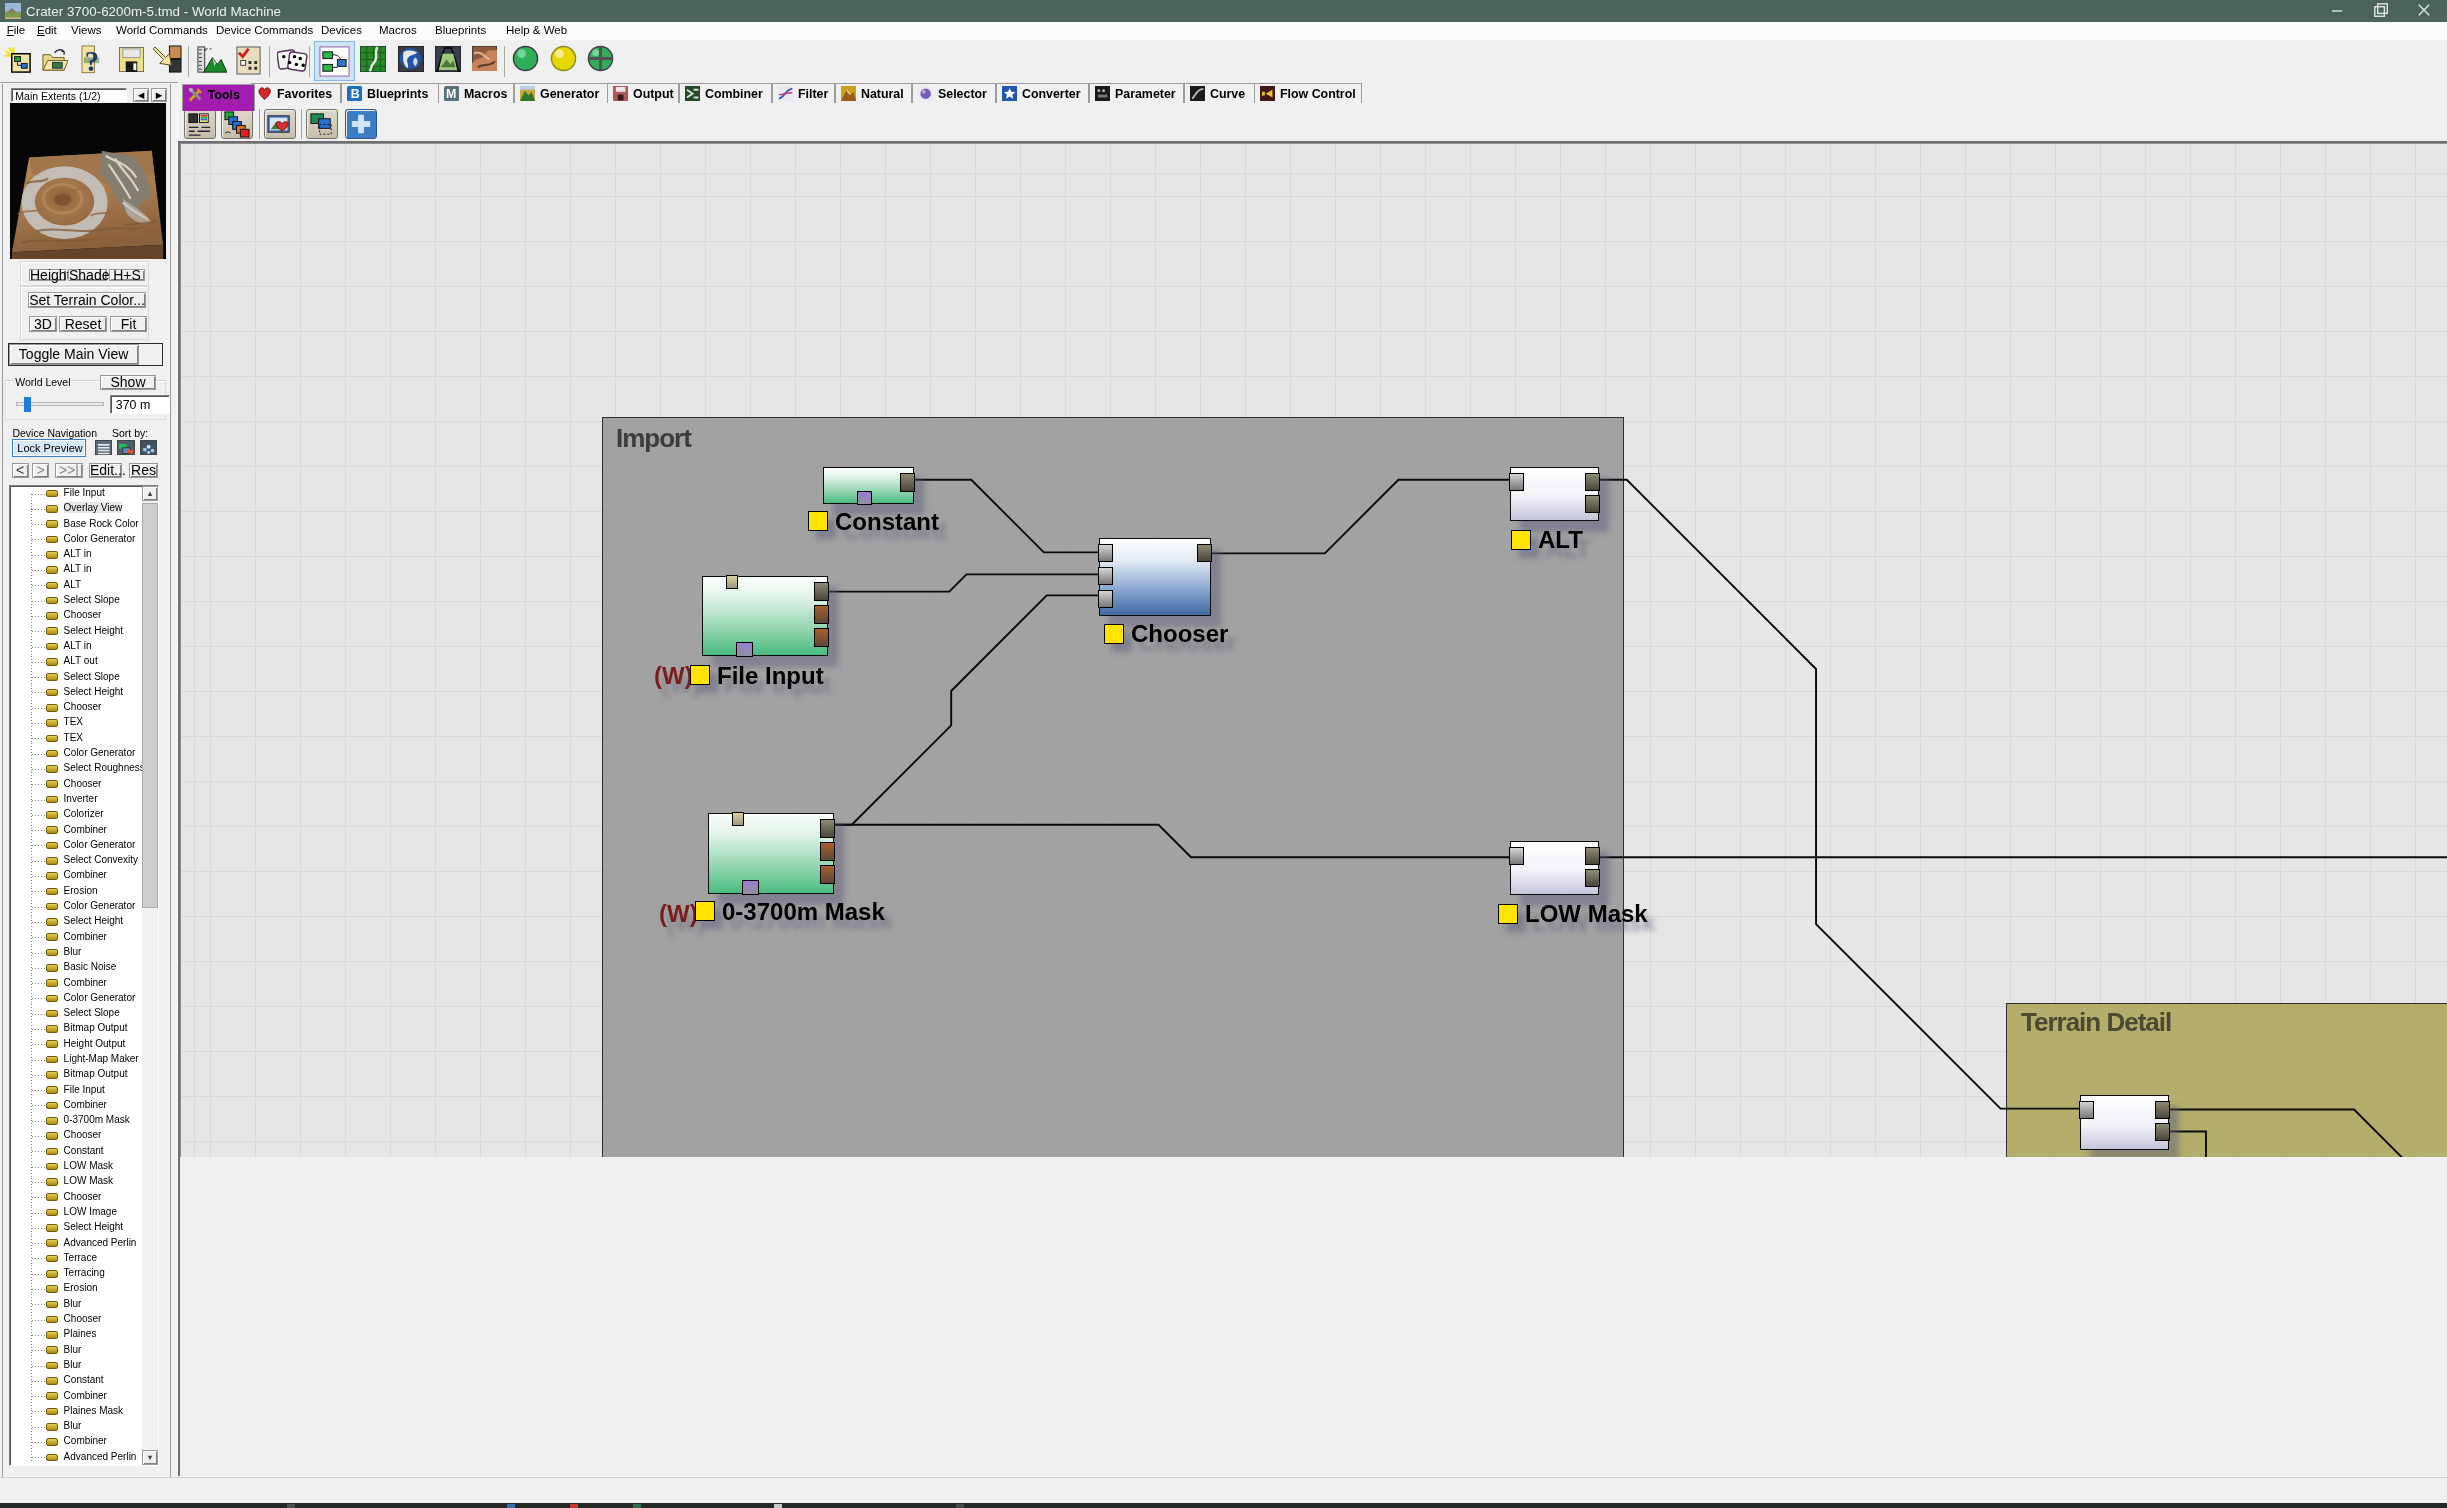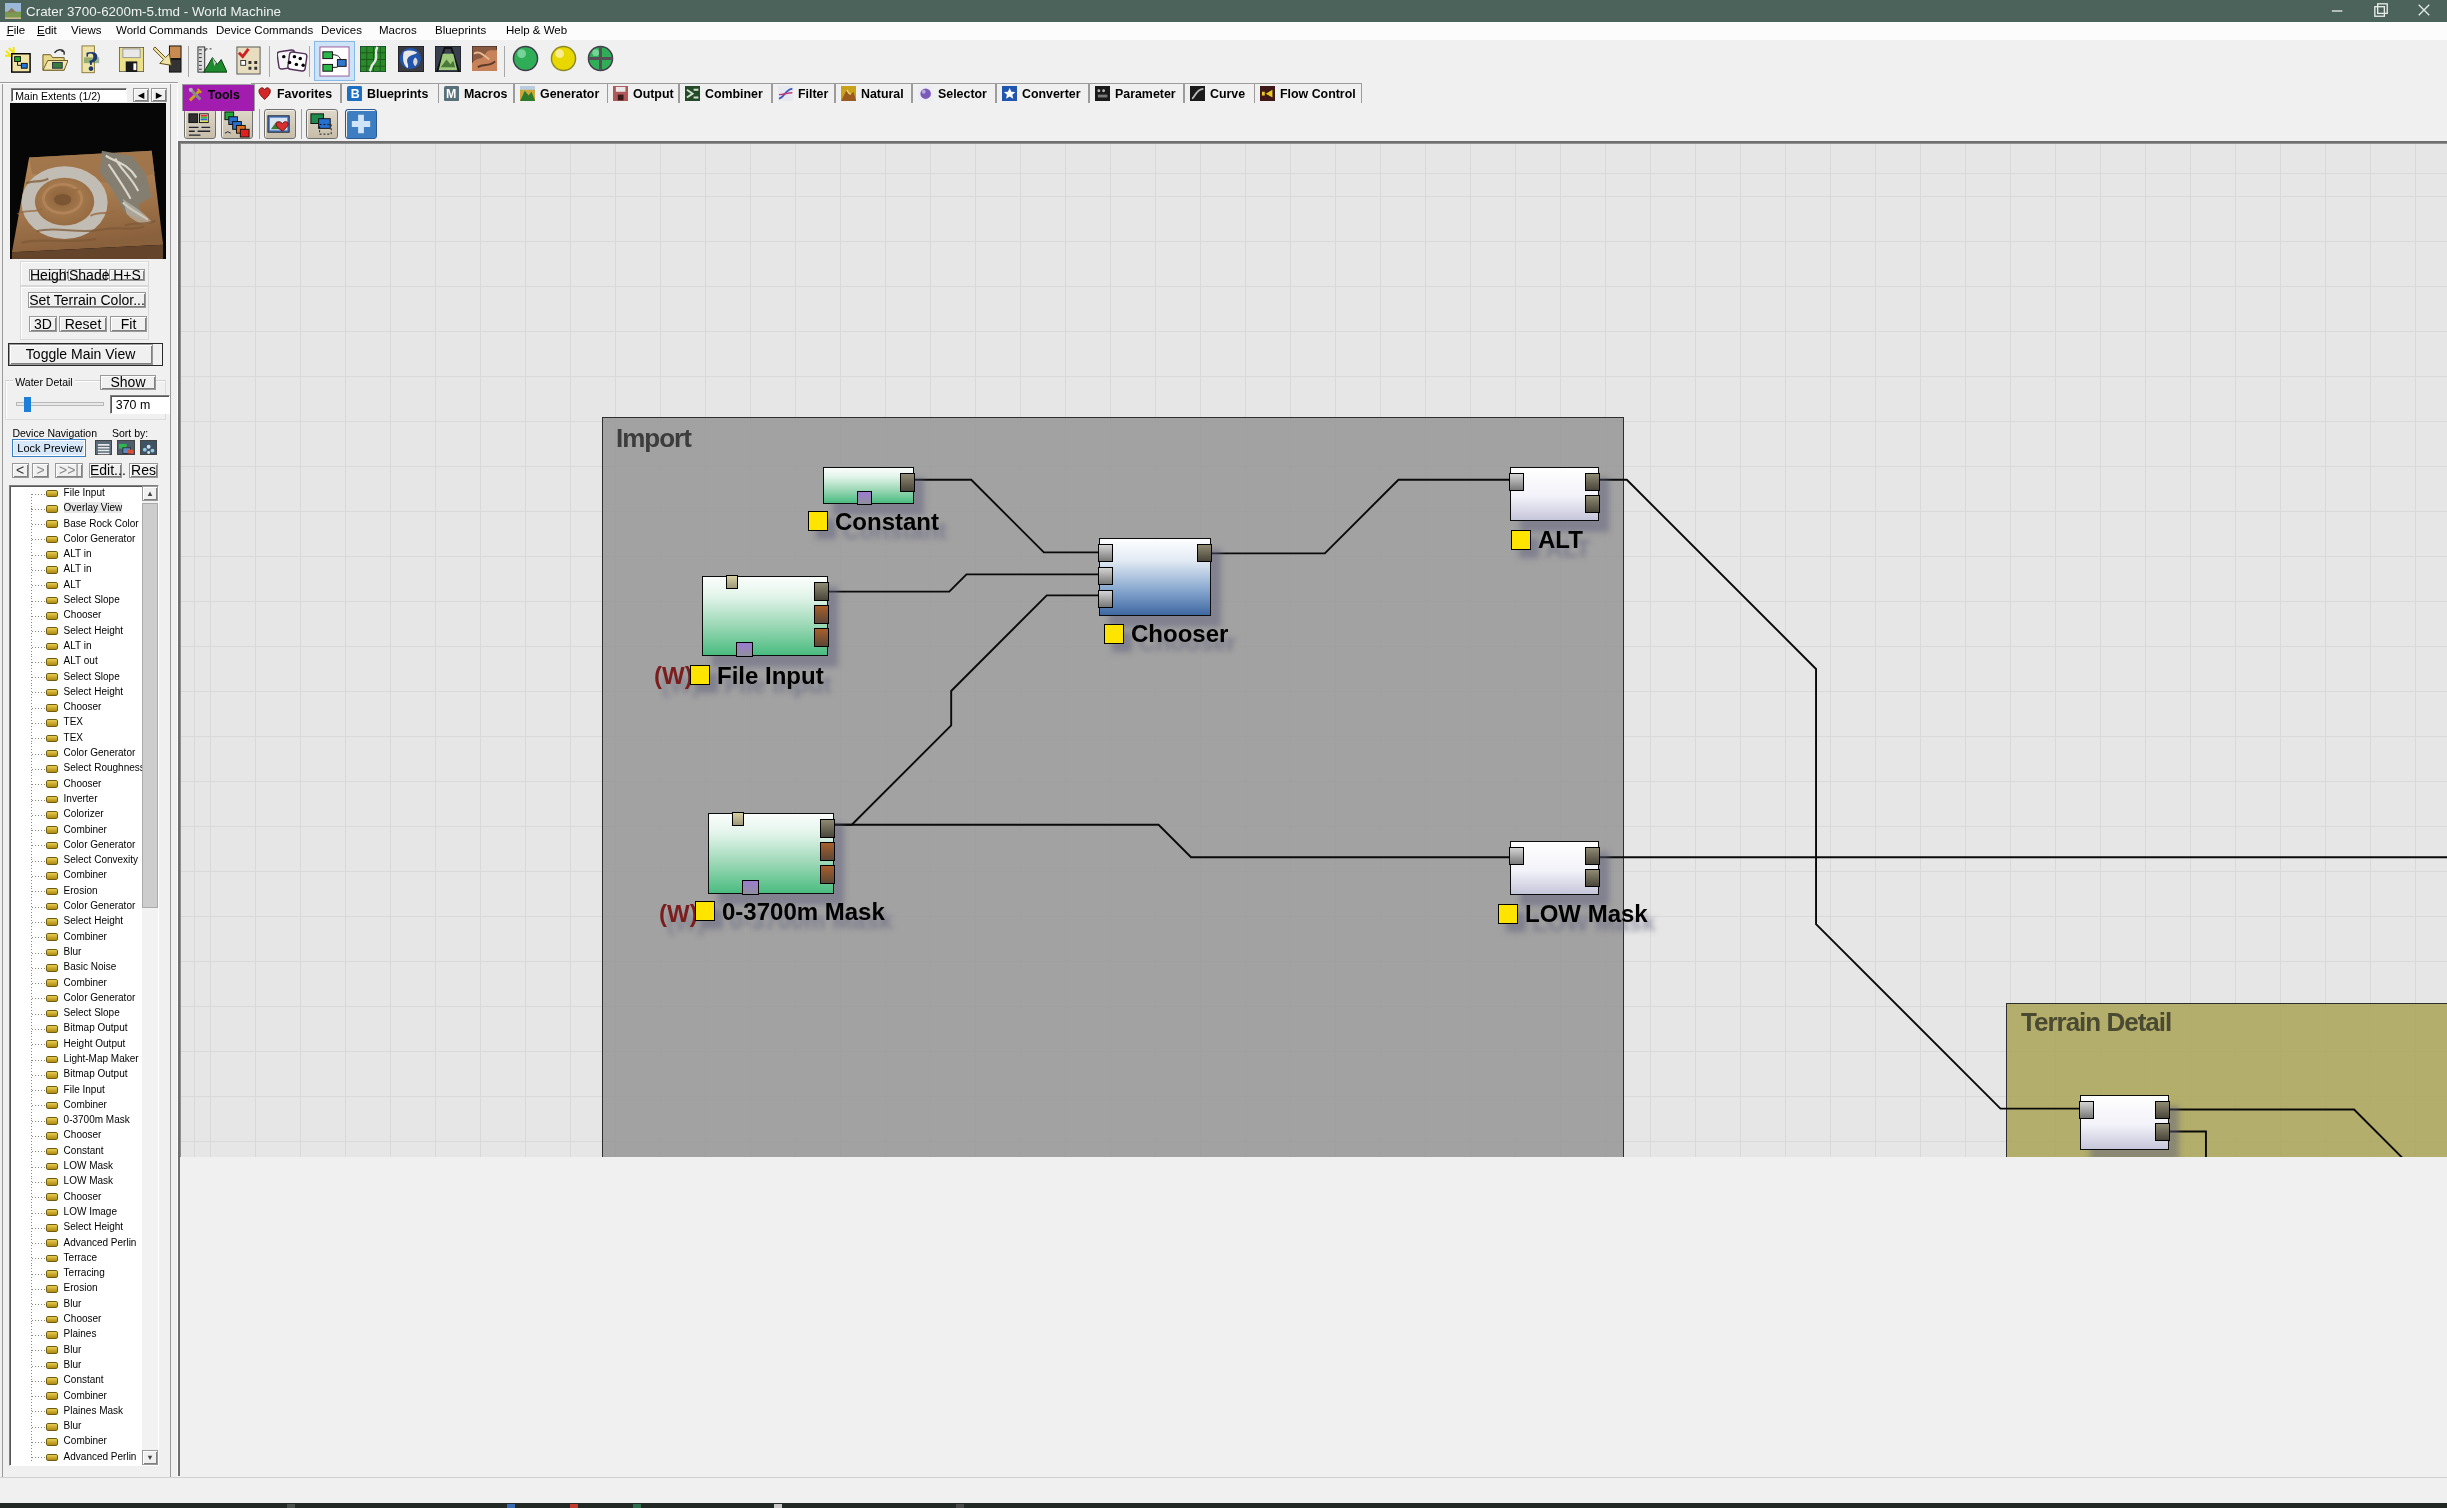--- a/index.html
+++ b/index.html
@@ -251,24 +251,24 @@
  <div class="btn2" style="left:109px;top:185px;width:36px;height:12.4px;line-height:10.5px">H+S</div>
 
  <div class="abs" style="left:20px;top:177px;width:129px;height:25px;border:1px solid #d8d8d8;box-shadow:inset 1px 1px 0 #fff"></div>
  <div class="abs" style="left:20px;top:202px;width:129px;height:54px;border:1px solid #d8d8d8;box-shadow:inset 1px 1px 0 #fff"></div>
  <div class="btn2" style="left:28px;top:208px;width:118px;height:16.3px;line-height:14.3px">Set Terrain Color...</div>
  <div class="btn2" style="left:29px;top:232px;width:28px;height:16.3px;line-height:14.3px">3D</div>
  <div class="btn2" style="left:59px;top:232px;width:48px;height:16.3px;line-height:14.3px">Reset</div>
  <div class="btn2" style="left:110px;top:232px;width:37px;height:16.3px;line-height:14.3px">Fit</div>
 
  <div class="abs" style="left:7.6px;top:259px;width:155px;height:23px;border:1px solid #2a2a2a"></div>
- <div class="btn2" style="left:8.6px;top:260px;width:144px;height:21px;line-height:19px">Toggle Main View</div>
+ <div class="btn2" style="left:8.6px;top:260px;width:130px;height:21px;line-height:19px">Toggle Main View</div>
 
  <div class="abs" style="left:4.8px;top:296px;width:161px;height:40px;border:1px solid #dcdcdc;border-top:1px solid #d0d0d0;box-shadow:inset 1px 1px 0 #fff"></div>
- <div class="lbl" style="left:13.4px;top:292px;background:#f0f0f0;padding:0 1.9px">Water Detail</div>
+ <div class="lbl" style="left:13.4px;top:292px;background:#f0f0f0;padding:0 1.9px">World Level</div>
  <div class="btn2" style="left:100px;top:291px;width:56px;height:15.3px;line-height:13.4px">Show</div>
  <div class="abs" style="left:16.3px;top:318px;width:88px;height:3.8px;background:#e8e8e8;border:1px solid #b8b8b8"></div>
  <div class="abs" style="left:24px;top:313px;width:6.7px;height:15.3px;background:#1e7fd8"></div>
  <div class="abs sunk" style="left:110px;top:311px;width:60px;height:19px">
         <span style="position:absolute;left:4.8px;top:1.9px;font-size:12.4px">370 m</span>
       </div>
 
  <div class="lbl" style="left:12.4px;top:343px">Device Navigation</div>
  <div class="lbl" style="left:112px;top:343px">Sort by:</div>
  <div class="abs" style="left:11.5px;top:355px;width:74px;height:18px;background:#d6e8fa;border:1px solid #3a80c8;box-shadow:inset 0 0 0 1px #fff">

